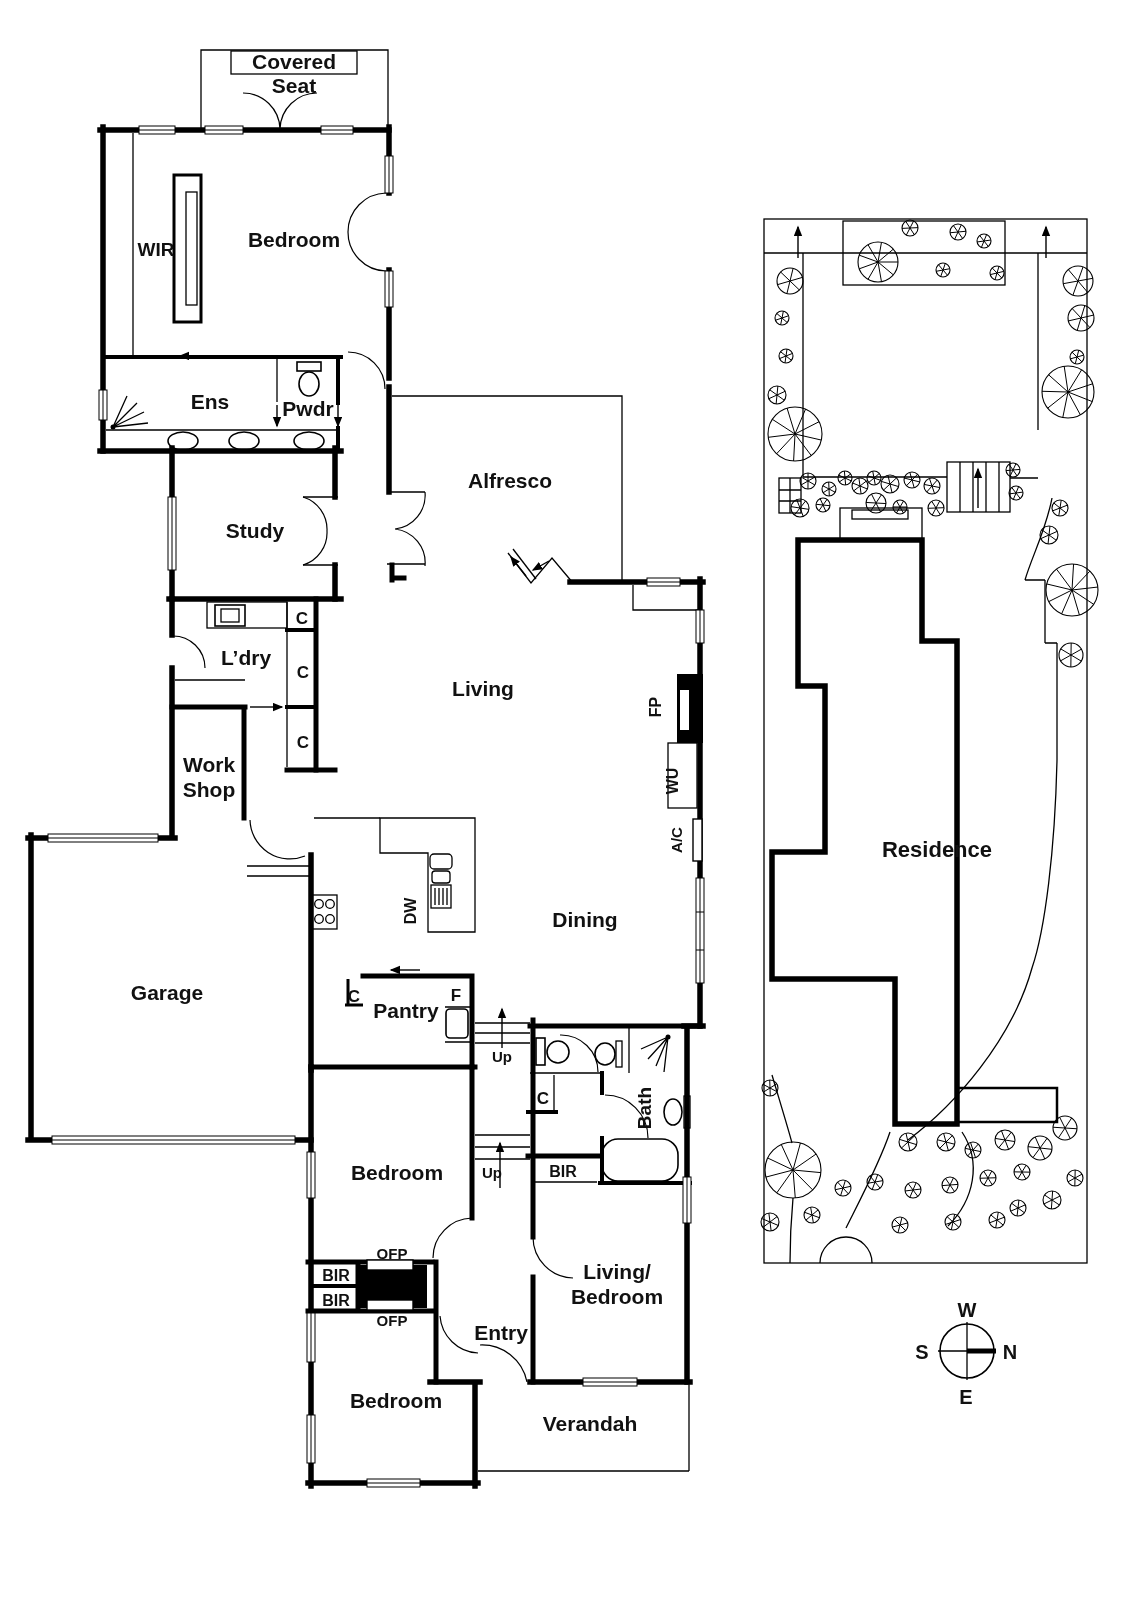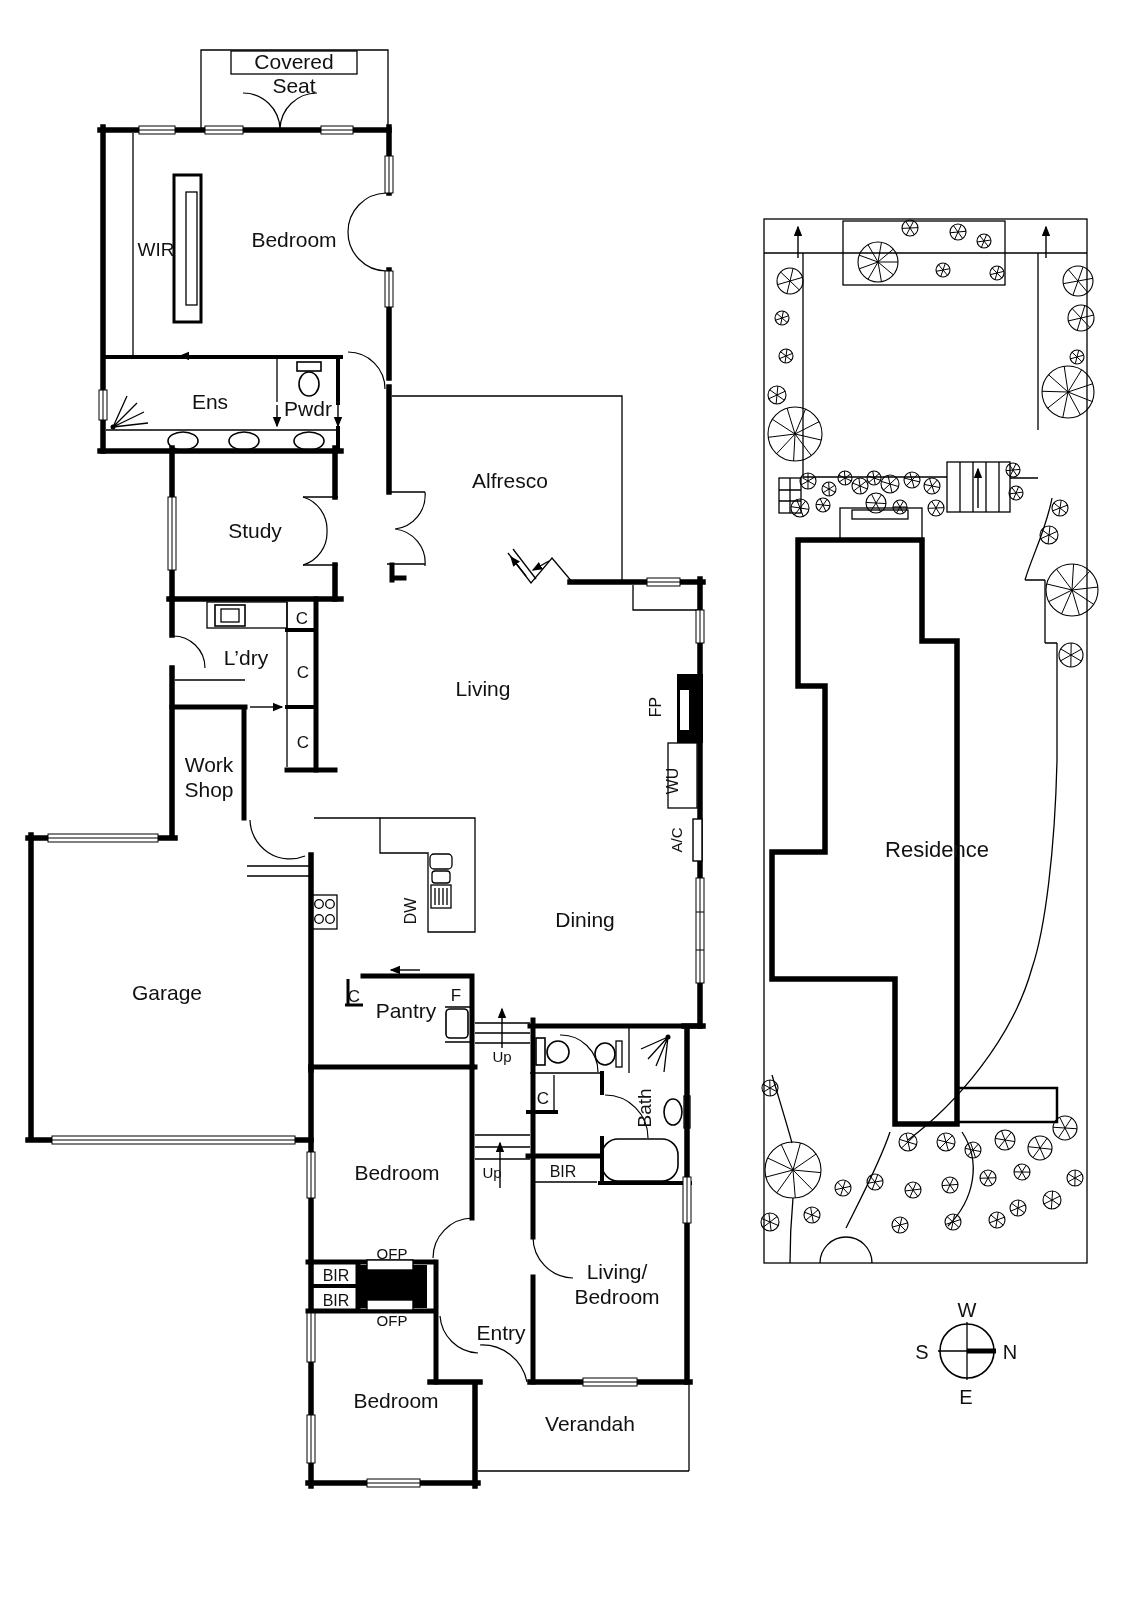--- a/index.html
+++ b/index.html
@@ -1,17 +1,17 @@
 <!DOCTYPE html>
 <html><head>
 <meta charset="utf-8">
 <style>
   html,body{margin:0;padding:0;background:#fff;}
   .stage{position:relative;width:1131px;height:1600px;background:#fff;overflow:hidden;
-         font-family:"Liberation Sans", sans-serif;}
+         font-family:"Liberation Sans", sans-serif;font-weight:bold;}
   svg{position:absolute;left:0;top:0;}
   .w6{stroke:#000;stroke-width:5.5;fill:none;stroke-linecap:square;}
   .w5{stroke:#000;stroke-width:5;fill:none;stroke-linecap:square;}
   .w4{stroke:#000;stroke-width:4;fill:none;stroke-linecap:square;}
   .w3{stroke:#000;stroke-width:3;fill:none;}
   .m25{stroke:#000;stroke-width:2.5;fill:none;}
   .t{stroke:#000;stroke-width:1.3;fill:none;}
   .t16{stroke:#000;stroke-width:1.6;fill:none;}
   .arc{stroke:#000;stroke-width:1.2;fill:none;}
   .arrow{stroke:#000;stroke-width:1.4;fill:none;}

